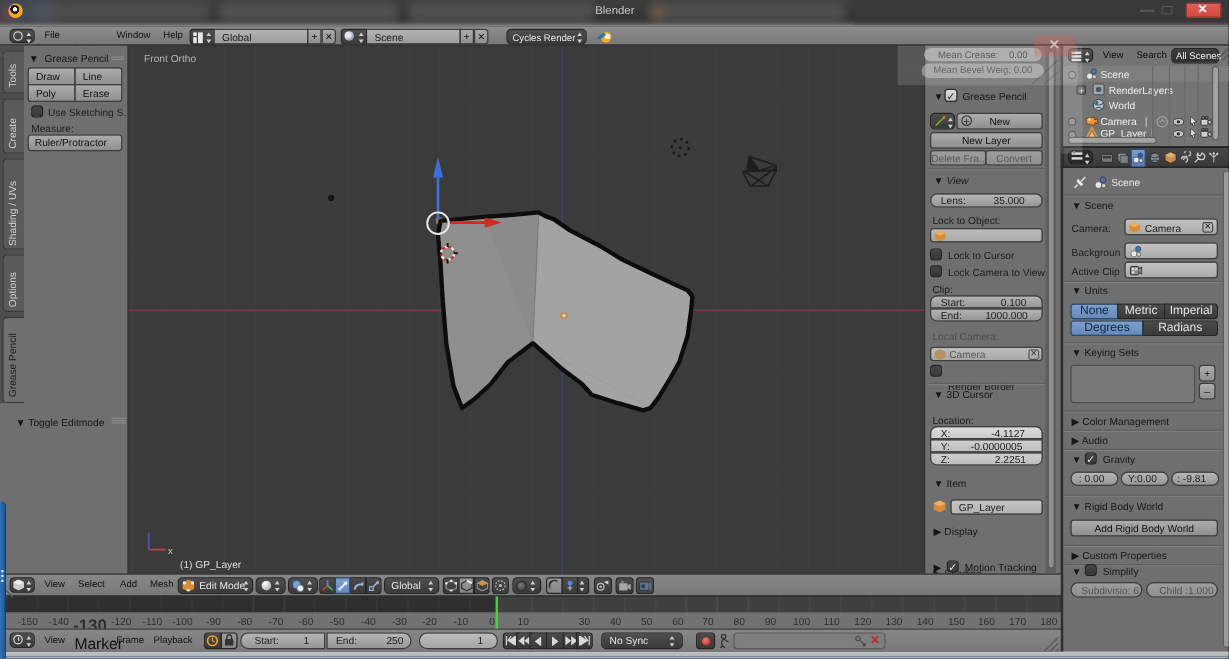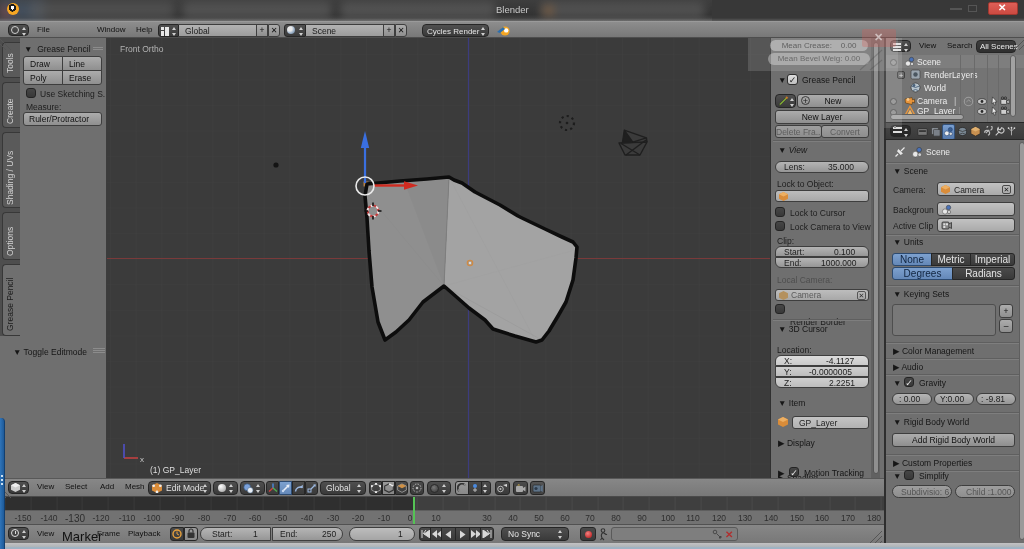--- a/index.html
+++ b/index.html
@@ -578,21 +578,21 @@
       </svg>
   </div>
 
   <div class="abs" id="tlbody" style="left:0;top:497px;width:884px;height:13px;background:#3f3f3f;overflow:hidden;">
     <div class="abs" style="left:0;top:0;width:413px;height:13px;background:#2f2f2f;"></div>
     <div class="abs" id="tlgrid" style="left:0;top:0;width:884px;height:13px;background:repeating-linear-gradient(90deg,rgba(255,255,255,.05) 0 1px,transparent 1px 25.77px);background-position:4.6px 0;"></div>
   </div>
   <div class="abs" id="tlruler" style="left:0;top:510px;width:884px;height:14px;background:#727272;border-top:1px solid #5e5e5e;overflow:hidden;">
     <span style="position:absolute;left:23px;top:2px;transform:translateX(-50%);color:#2e2e2e;font-size:8.5px;">-150</span>
     <span style="position:absolute;left:49px;top:2px;transform:translateX(-50%);color:#2e2e2e;font-size:8.5px;">-140</span>
-    <span style="position:absolute;left:75px;top:2px;transform:translateX(-50%);color:#2e2e2e;font-size:10px;">-130</span>
+    <span style="position:absolute;left:75px;top:2px;transform:translateX(-50%);color:#2e2e2e;font-size:14px;font-weight:bold;">-130</span>
     <span style="position:absolute;left:101px;top:2px;transform:translateX(-50%);color:#2e2e2e;font-size:8.5px;">-120</span>
     <span style="position:absolute;left:127px;top:2px;transform:translateX(-50%);color:#2e2e2e;font-size:8.5px;">-110</span>
     <span style="position:absolute;left:152px;top:2px;transform:translateX(-50%);color:#2e2e2e;font-size:8.5px;">-100</span>
     <span style="position:absolute;left:178px;top:2px;transform:translateX(-50%);color:#2e2e2e;font-size:8.5px;">-90</span>
     <span style="position:absolute;left:204px;top:2px;transform:translateX(-50%);color:#2e2e2e;font-size:8.5px;">-80</span>
     <span style="position:absolute;left:230px;top:2px;transform:translateX(-50%);color:#2e2e2e;font-size:8.5px;">-70</span>
     <span style="position:absolute;left:255px;top:2px;transform:translateX(-50%);color:#2e2e2e;font-size:8.5px;">-60</span>
     <span style="position:absolute;left:281px;top:2px;transform:translateX(-50%);color:#2e2e2e;font-size:8.5px;">-50</span>
     <span style="position:absolute;left:307px;top:2px;transform:translateX(-50%);color:#2e2e2e;font-size:8.5px;">-40</span>
     <span style="position:absolute;left:333px;top:2px;transform:translateX(-50%);color:#2e2e2e;font-size:8.5px;">-30</span>

